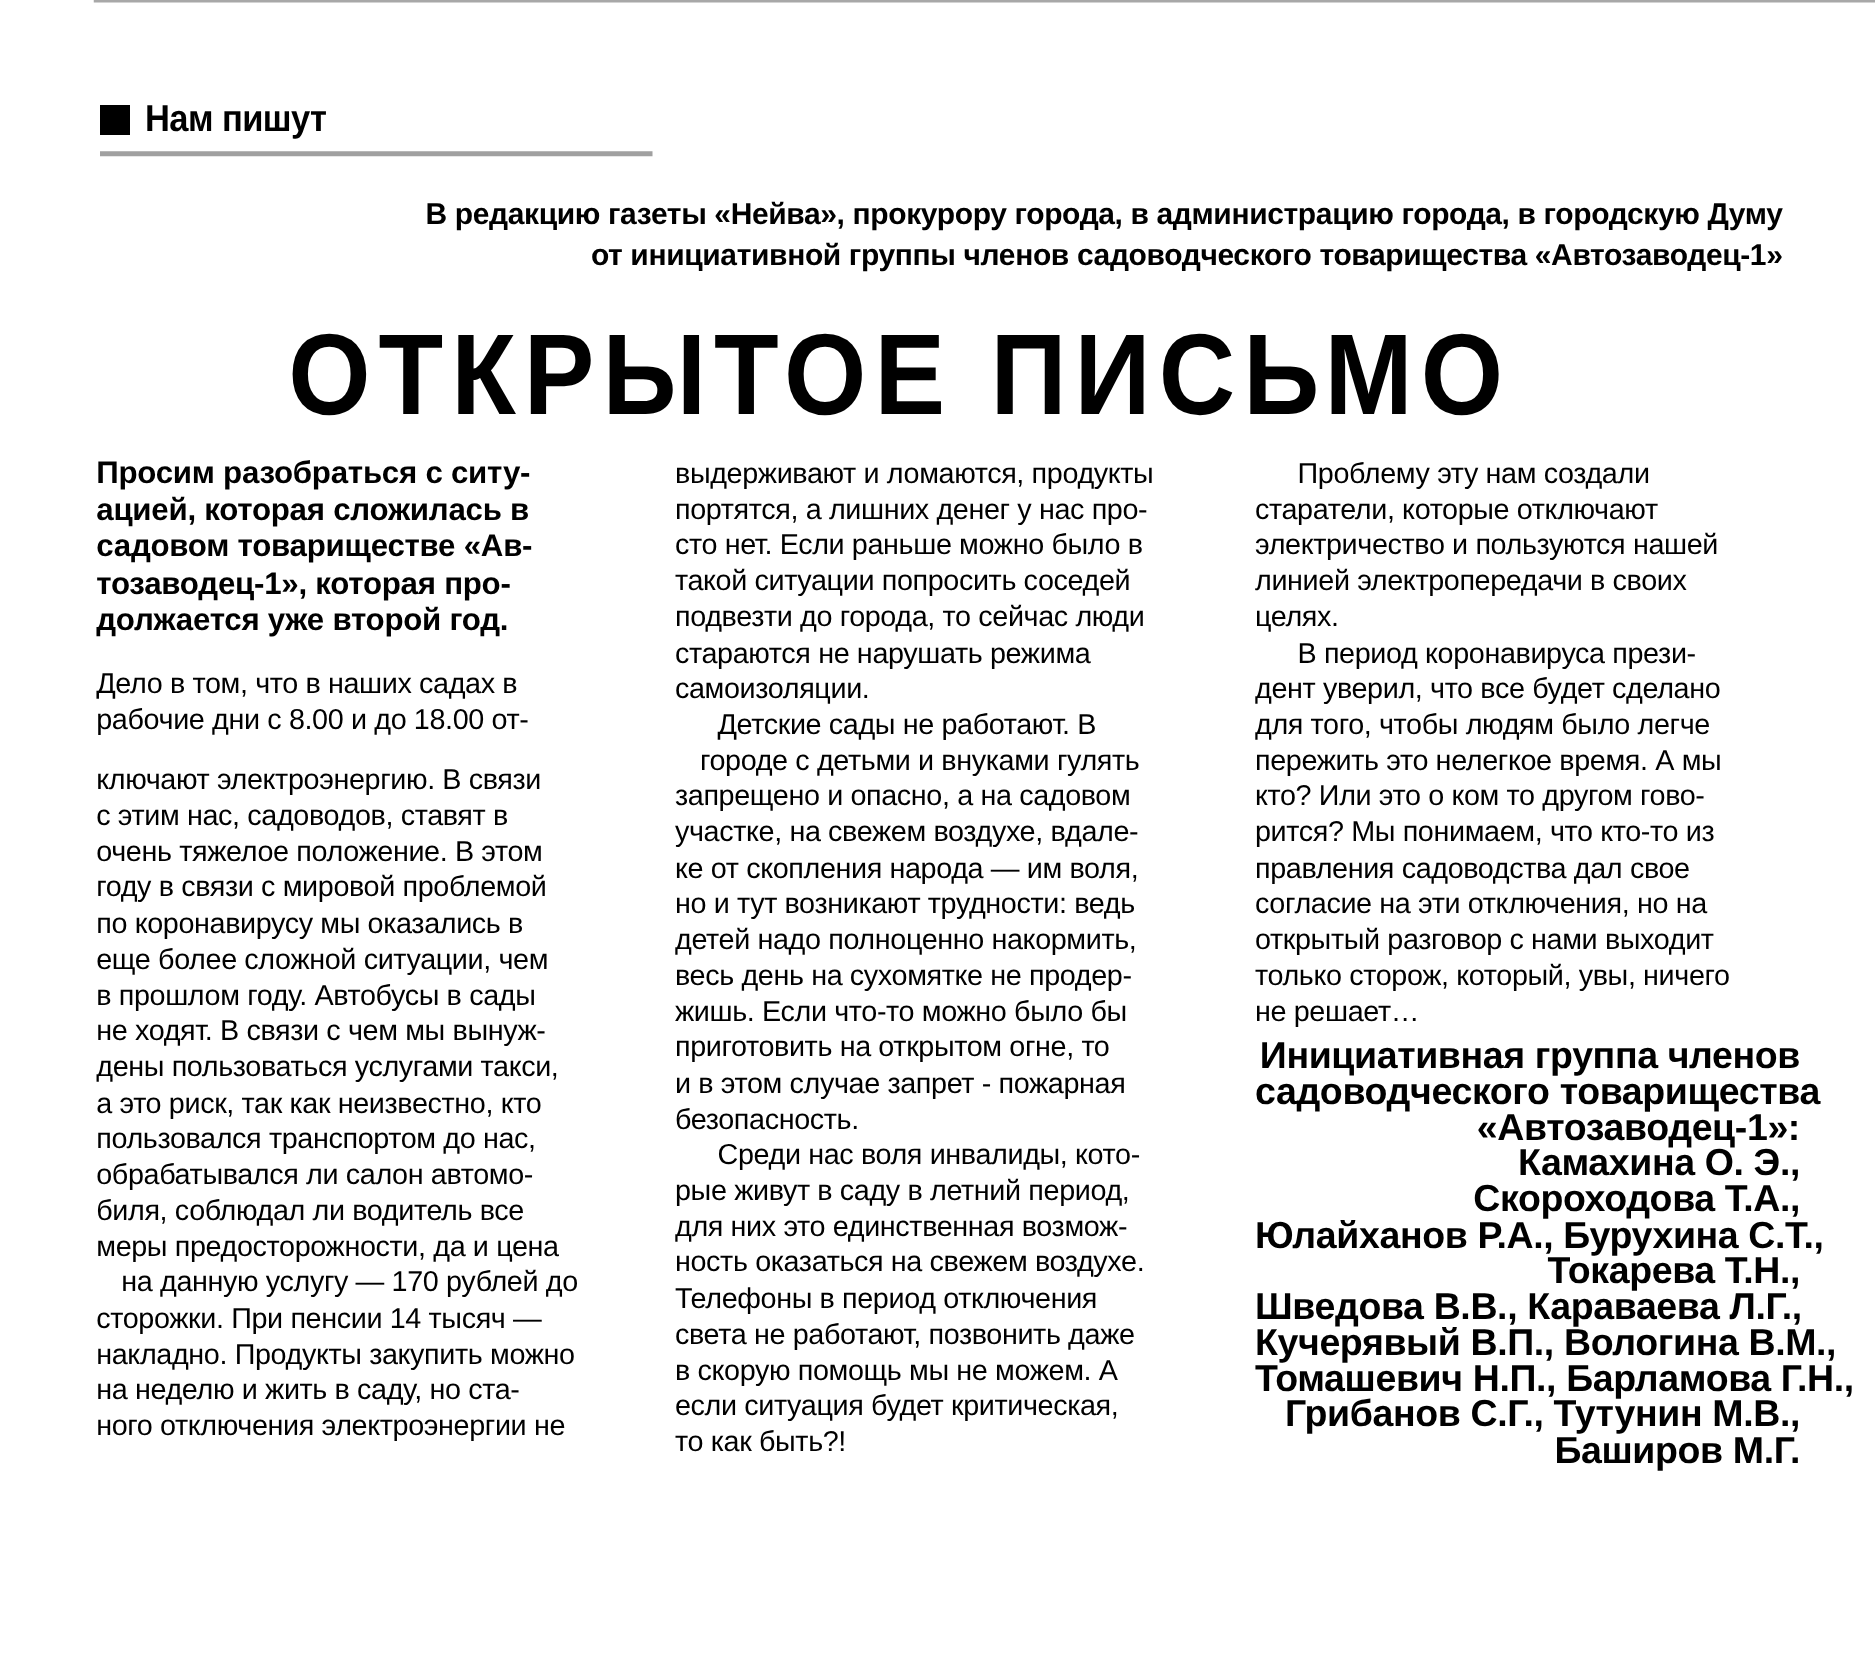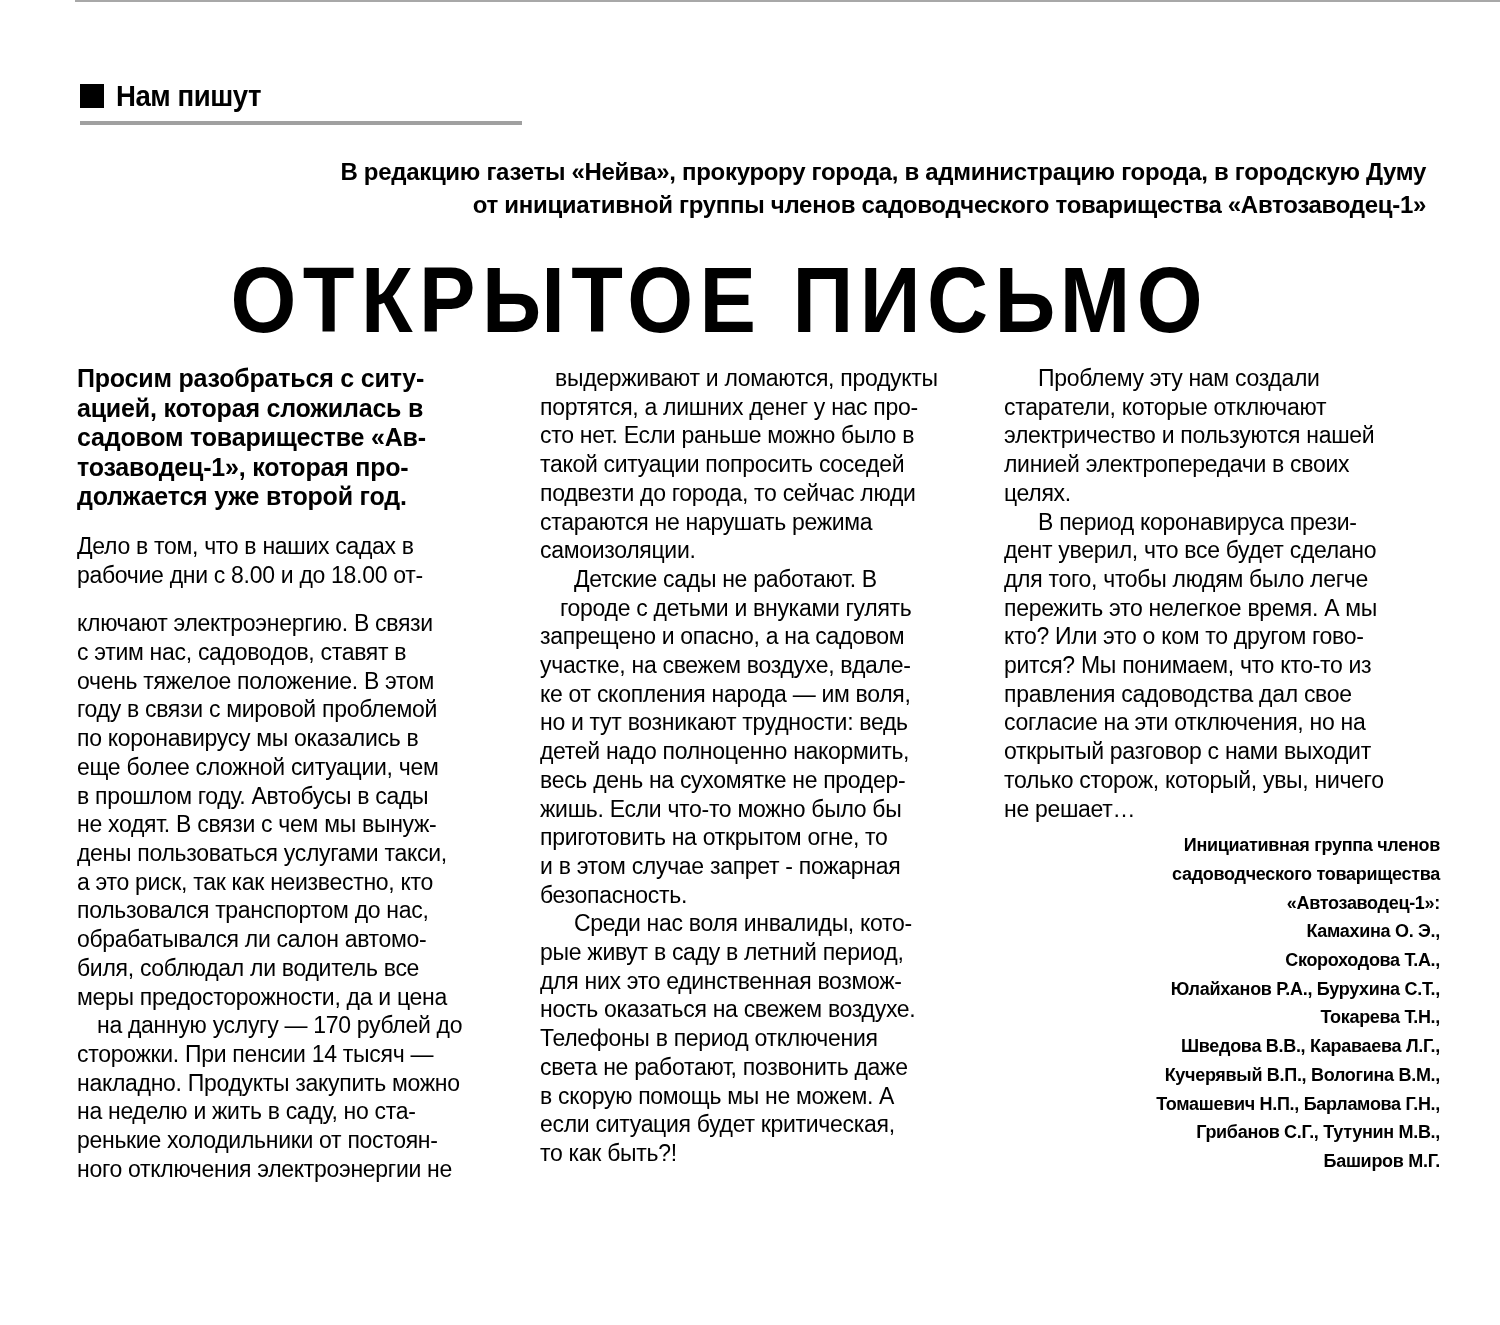--- a/index.html
+++ b/index.html
@@ -110,21 +110,21 @@
       font-size: 25px;
       line-height: 29.6px;
       letter-spacing: -0.2px;
       margin-bottom: 20px;
     }
     .lead .line { white-space: nowrap; }
     .signature {
       margin-top: 8px;
       text-align: right;
       font-weight: bold;
-      font-size: 18px;
+      font-size: 30px;
       line-height: 28.7px;
       padding-right: 4px;
     }
   </style>
 </head>
 <body>
 
 <div class="top-rule"></div>
 
 <div class="rubric">
@@ -164,28 +164,27 @@
       <span class="line" style="display: block;">дены пользоваться услугами такси,</span>
       <span class="line" style="display: block;">а это риск, так как неизвестно, кто</span>
       <span class="line" style="display: block;">пользовался транспортом до нас,</span>
       <span class="line" style="display: block;">обрабатывался ли салон автомо-</span>
       <span class="line" style="display: block;">биля, соблюдал ли водитель все</span>
       <span class="line" style="display: block;">меры предосторожности, да и цена</span>
       <span class="line" style="display: block; margin-left: 20px;">на данную услугу — 170 рублей до</span>
       <span class="line" style="display: block;">сторожки. При пенсии 14 тысяч —</span>
       <span class="line" style="display: block;">накладно. Продукты закупить можно</span>
       <span class="line" style="display: block;">на неделю и жить в саду, но ста-</span>
-      <span class="line" style="display: block;">ренькие холодильники от постоян-</span>
       <span class="line" style="display: block;">ного отключения электроэнергии не</span>
     </div>
 </div>
 
 <div class="col col-2">
   <div class="body-text" id="col2-body">
-      <span class="line" style="display: block; margin-left: 15px;">выдерживают и ломаются, продукты</span>
+      <span class="line" style="display: block;">выдерживают и ломаются, продукты</span>
       <span class="line" style="display: block;">портятся, а лишних денег у нас про-</span>
       <span class="line" style="display: block;">сто нет. Если раньше можно было в</span>
       <span class="line" style="display: block;">такой ситуации попросить соседей</span>
       <span class="line" style="display: block;">подвезти до города, то сейчас люди</span>
       <span class="line" style="display: block;">стараются не нарушать режима</span>
       <span class="line" style="display: block;">самоизоляции.</span>
       <span class="line indent" style="display: block;">Детские сады не работают. В</span>
       <span class="line" style="display: block; margin-left: 20px;">городе с детьми и внуками гулять</span>
       <span class="line" style="display: block;">запрещено и опасно, а на садовом</span>
       <span class="line" style="display: block;">участке, на свежем воздухе, вдале-</span>

